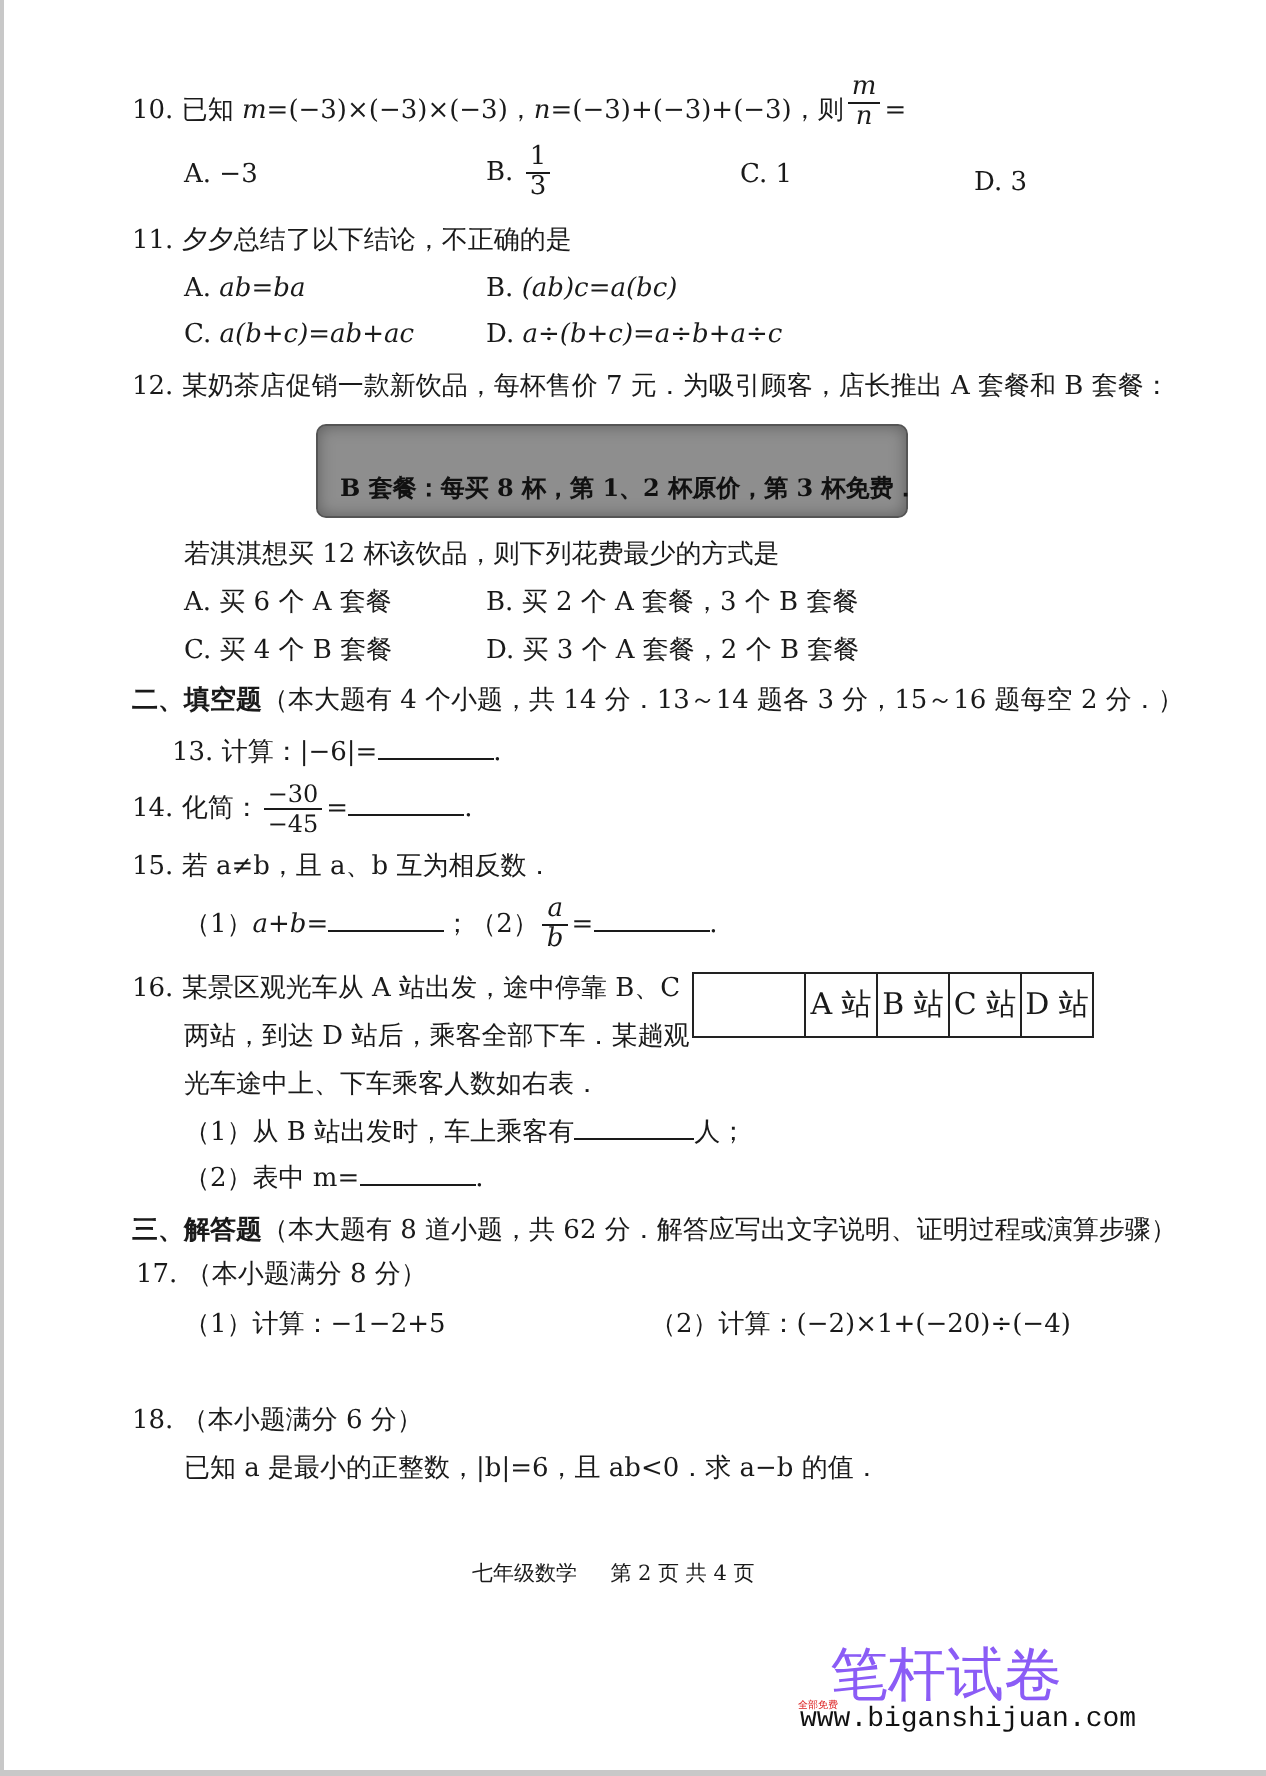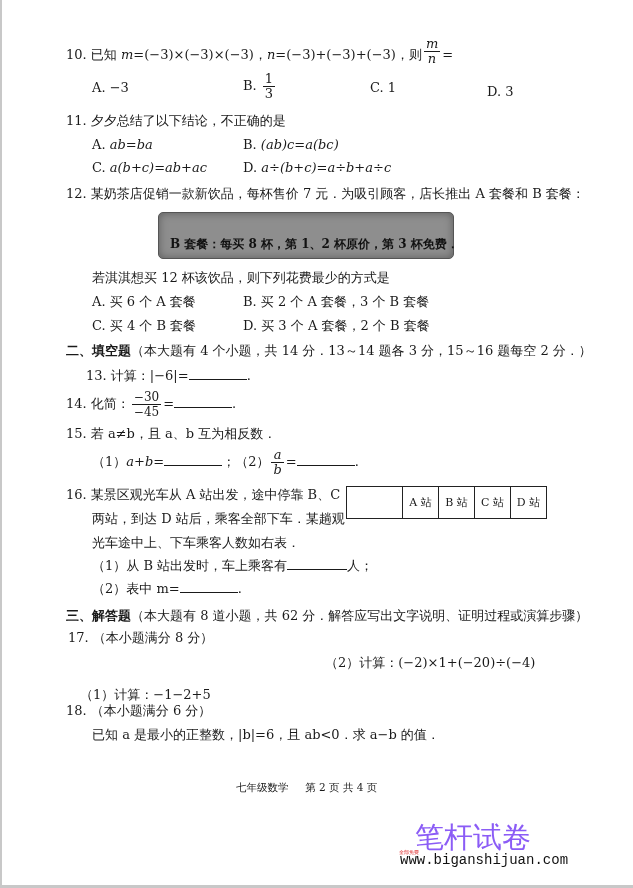--- a/index.html
+++ b/index.html
@@ -19,21 +19,21 @@
     .frac .den { display: block; padding: 0 2px; }
     .blank { display: inline-block; width: 58px; border-bottom: 1px solid #1a1a1a; height: 12px; vertical-align: baseline; }
     .promo-box {
       position: absolute; left: 158px; top: 212px; width: 294px; height: 45px;
       background: #8e8e8e; border-radius: 5px; border: 1px solid #555;
       box-shadow: inset 0 0 8px rgba(0,0,0,0.35);
     }
     .promo-box .line { position: absolute; left: 11px; font-size: 12px; line-height: 15px; color: #111; font-weight: bold; white-space: nowrap; }
     table.station {
       position: absolute; left: 346px; top: 486px; border-collapse: collapse;
-      font-size: 11px;
+      font-size: 15px;
     }
     table.station td {
       border: 1px solid #222; text-align: center; height: 31px; padding: 0;
     }
     .watermark-logo { position: absolute; left: 415px; top: 822px; font-family: "DejaVu Sans", "Liberation Sans", sans-serif; font-size: 29px; line-height: 30px; color: #8b5cf6; }
     .watermark-tag { position: absolute; left: 399px; top: 849px; font-size: 5px; color: #d22; font-family: "DejaVu Sans", sans-serif; }
     .watermark-url { position: absolute; left: 400px; top: 852px; font-family: "Liberation Mono", "DejaVu Sans Mono", monospace; font-size: 14px; color: #111; }
   </style>
 </head>
 <body>
@@ -97,21 +97,21 @@
       <td style="width:35px;">C 站</td>
       <td style="width:35px;">D 站</td>
     </tr>
   </tbody>
     </table>
 </div>
 
 <div class="abs" style="left:66px;top:608px;"><span class="bold">三、解答题</span><span>（本大题有 8 道小题，共 62 分．解答应写出文字说明、证明过程或演算步骤）</span></div>
 
 <div class="abs" style="left:68px;top:630px;"><span>17.</span> <span>（本小题满分 8 分）</span></div>
-<div class="abs" style="left:80px;top:655px;margin-top:32px;">（1）计算：−1−2+5</div>
+<div class="abs" style="left:92px;top:655px;">（1）计算：−1−2+5</div>
 <div class="abs" style="left:325px;top:655px;">（2）计算：(−2)×1+(−20)÷(−4)</div>
 
 <div class="abs" style="left:66px;top:703px;"><span>18.</span> <span>（本小题满分 6 分）</span></div>
 <div class="abs" style="left:92px;top:727px;">已知 a 是最小的正整数，|b|=6，且 ab&lt;0．求 a−b 的值．</div>
 
 <div class="abs" style="left:236px;top:779px;font-size:10.5px;"><span>七年级数学</span>&nbsp;&nbsp;&nbsp;&nbsp;&nbsp;<span>第 2 页 共 4 页</span></div>
 
 <div class="watermark-logo">笔杆试卷</div>
 <div class="watermark-tag">全部免费</div>
 <div class="watermark-url">www.biganshijuan.com</div>

